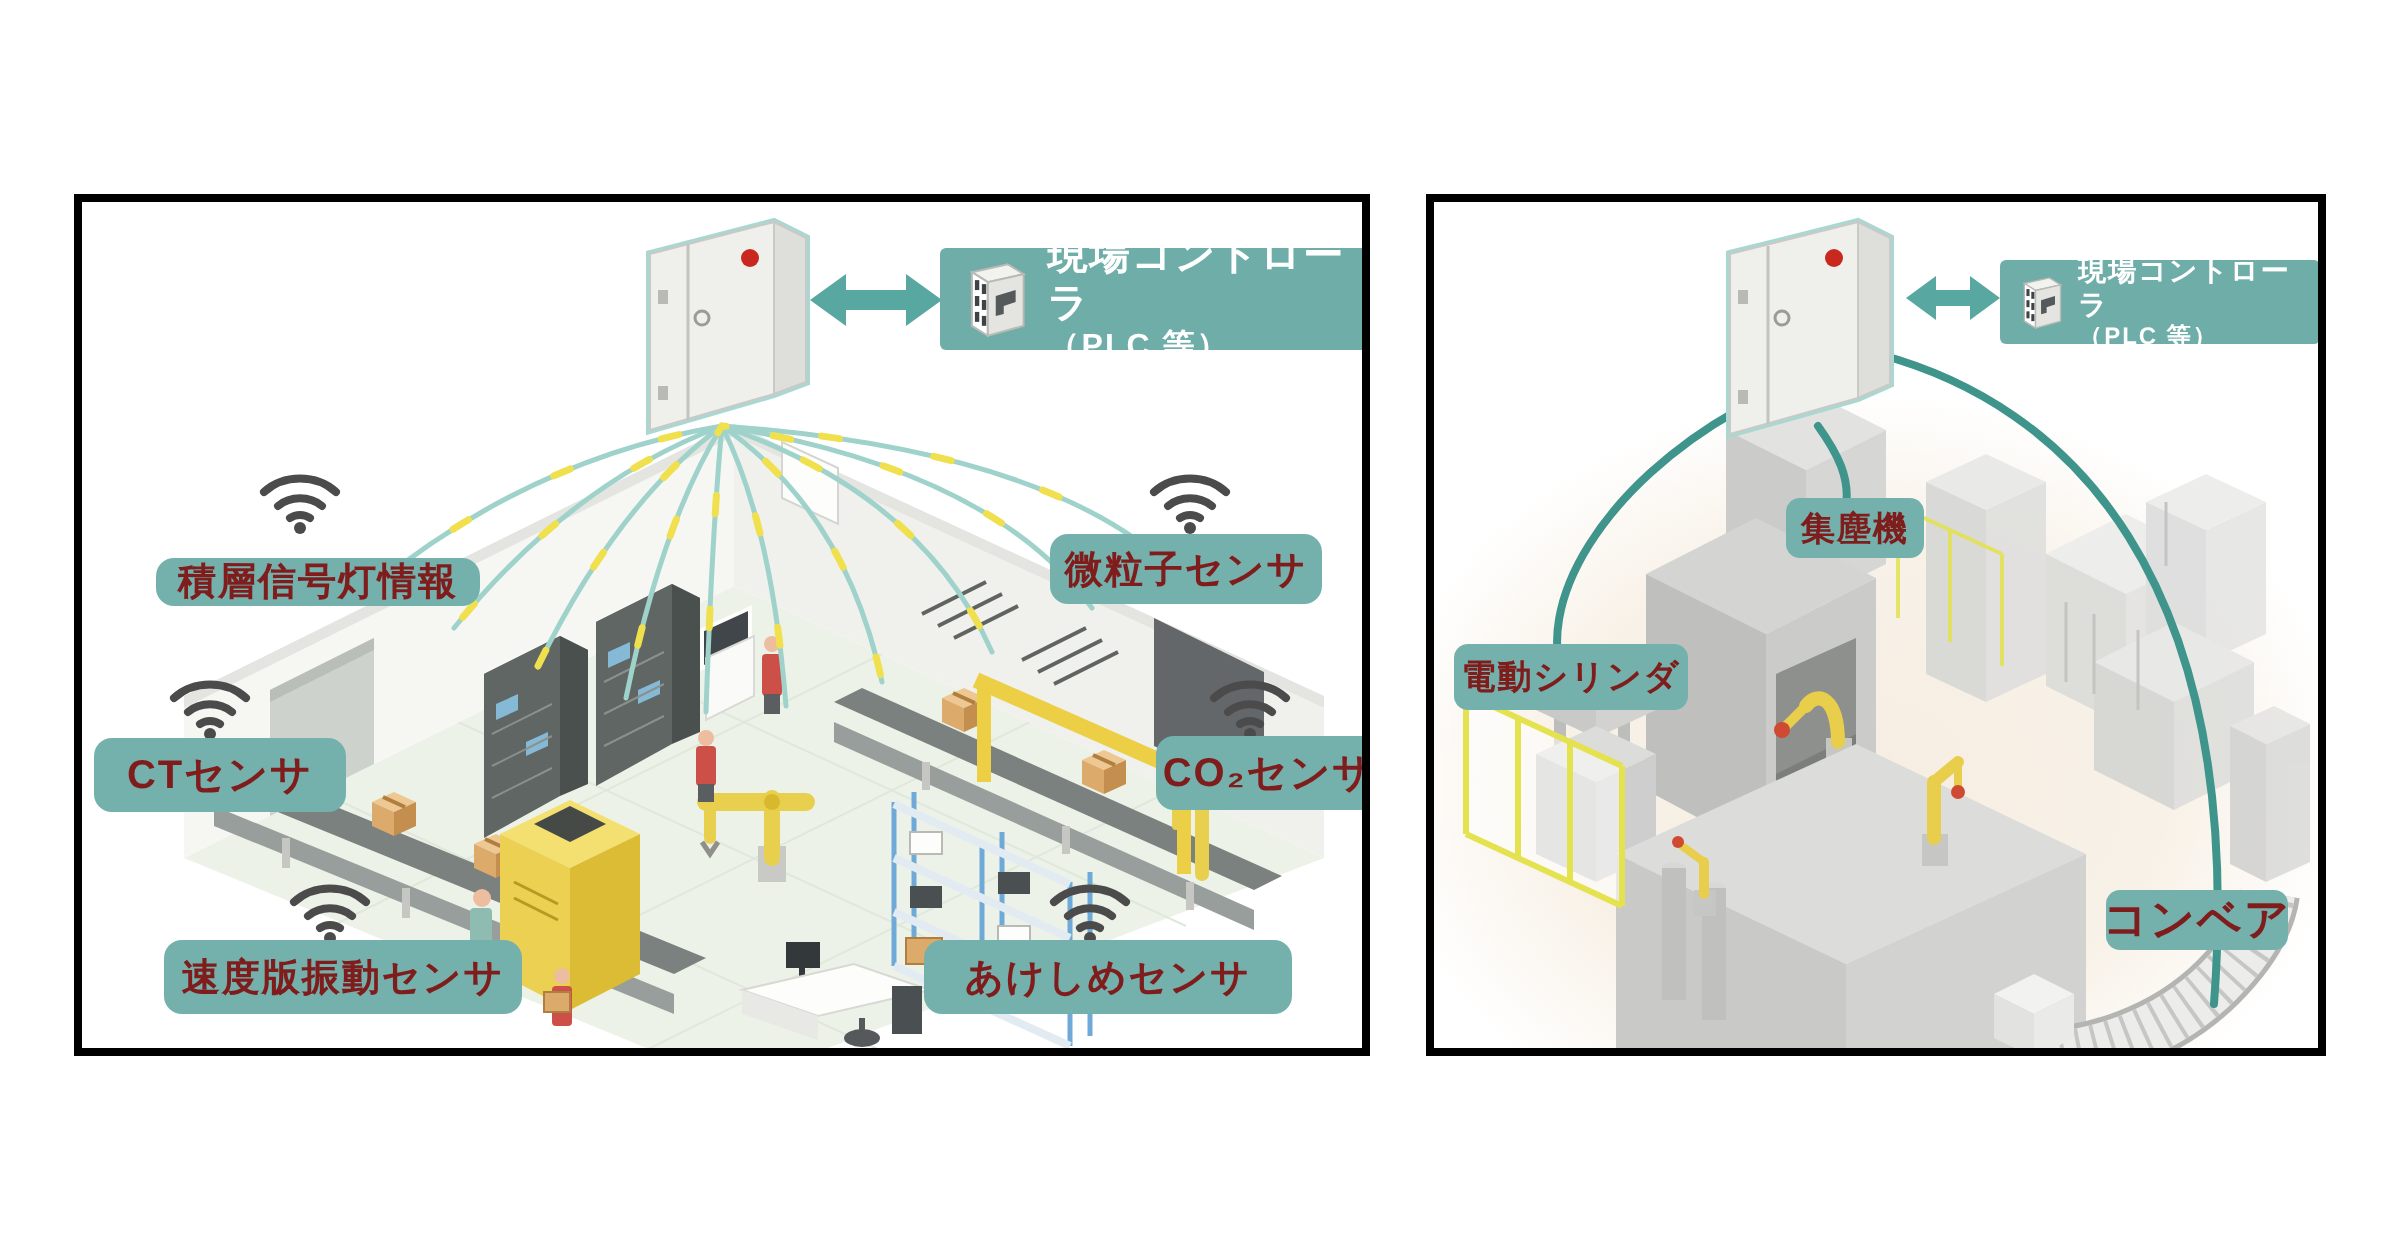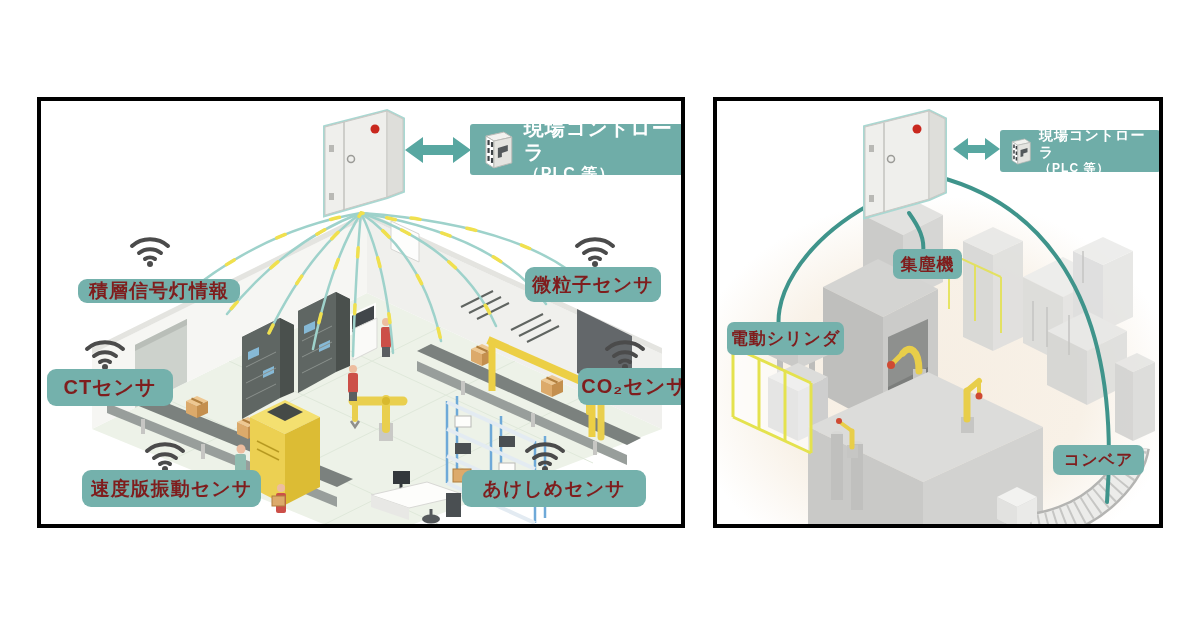--- a/index.html
+++ b/index.html
@@ -493,18 +493,18 @@
         <span style="font-size:12px;">（PLC 等）</span>
       </div>
     </div>
 
     <div class="tag sm" style="left:176px;top:148px;width:69px;height:30px;font-size:17px;">
       <span>集塵機</span>
       </div>
     <div class="tag sm" style="left:10px;top:221px;width:117px;height:33px;font-size:17px;">
       <span>電動シリンダ</span>
       </div>
-    <div class="tag sm" style="left:336px;top:344px;width:91px;height:30px;font-size:16px;">
+    <div class="tag sm" style="left:336px;top:344px;width:91px;height:30px;font-size:22px;">
       <span>コンベア</span>
       </div>
   </div>
 
 </div>
 
 </body></html>

